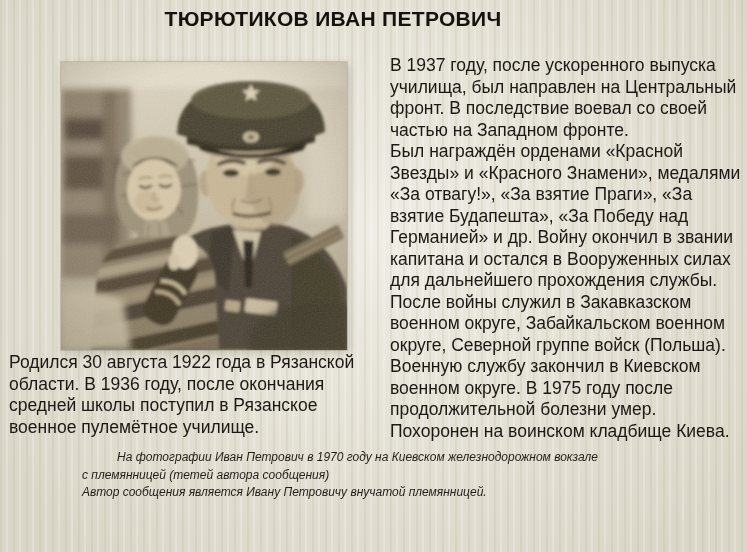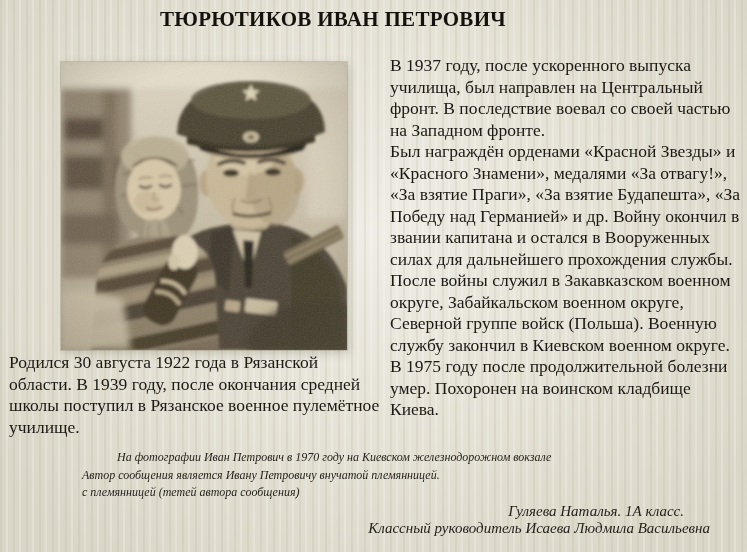--- a/index.html
+++ b/index.html
@@ -2,21 +2,21 @@
 <html><head>
 <meta charset="utf-8">
 <style>
   html,body{margin:0;padding:0;background:#e6e3d6;}
   .page{
     position:relative;width:747px;height:552px;overflow:hidden;
     background-color:#e6e3d6;
     background-image:
       repeating-linear-gradient(90deg, rgba(178,172,152,0.18) 0 2px, rgba(0,0,0,0) 2px 6px, rgba(255,255,255,0.22) 6px 8px, rgba(0,0,0,0) 8px 13px),
       radial-gradient(ellipse at 50% 42%, rgba(255,255,255,0.35), rgba(188,182,162,0.28) 88%);
-    font-family:Liberation Serif, serif;
+    font-family:Liberation Sans, sans-serif;
     color:#1c1914;
   }
   .title{
     position:absolute;top:7px;left:2px;width:662px;margin:0;
     font-size:21px;font-weight:bold;letter-spacing:0.3px;text-align:center;color:#15120e;
   }
   .photo{
     position:absolute;left:61px;top:62px;width:286px;height:288px;margin:0;
     box-shadow:0 0 0 1px rgba(150,140,118,0.35), 2px 3px 9px rgba(100,92,70,0.28);
     background:#cdc3ae;
@@ -166,27 +166,23 @@
       <rect width="286" height="288" filter="url(#grain)"></rect>
     </svg>
   </figure>
 
   <div class="right-col">
     <p>В 1937 году, после ускоренного выпуска училища, был направлен на Центральный фронт. В последствие воевал со своей частью на Западном фронте.</p>
     <p>Был награждён орденами «Красной Звезды» и «Красного Знамени», медалями «За отвагу!», «За взятие Праги», «За взятие Будапешта», «За Победу над Германией» и др. Войну окончил в звании капитана и остался в Вооруженных силах для дальнейшего прохождения службы. После войны служил в Закавказском военном округе, Забайкальском военном округе, Северной группе войск (Польша). Военную службу закончил в Киевском военном округе. В 1975 году после продолжительной болезни умер. Похоронен на воинском кладбище Киева.</p>
   </div>
 
   <div class="left-col">
-    <p>Родился 30 августа 1922 года в Рязанской области. В 1939 году, после окончания средней школы поступил в Рязанское военное пулемётное училище.</p>
+    <p>Родился 30 августа 1922 года в Рязанской области. В 1936 году, после окончания средней школы поступил в Рязанское военное пулемётное училище.</p>
   </div>
 
   <div class="caption">
     <p class="cap1">На фотографии Иван Петрович в 1970 году на Киевском железнодорожном вокзале</p>
+    <p>с племянницей (тетей автора сообщения)</p>
     <p>Автор сообщения является Ивану Петровичу внучатой племянницей.</p>
-    <p>с племянницей (тетей автора сообщения)</p>
   </div>
 
-  <div class="attribution">
-    <p class="attr1">Гуляева Наталья.  1А класс.</p>
-    <p>Классный руководитель Исаева Людмила Васильевна</p>
-  </div>
 
 </div>
 
 </body></html>

